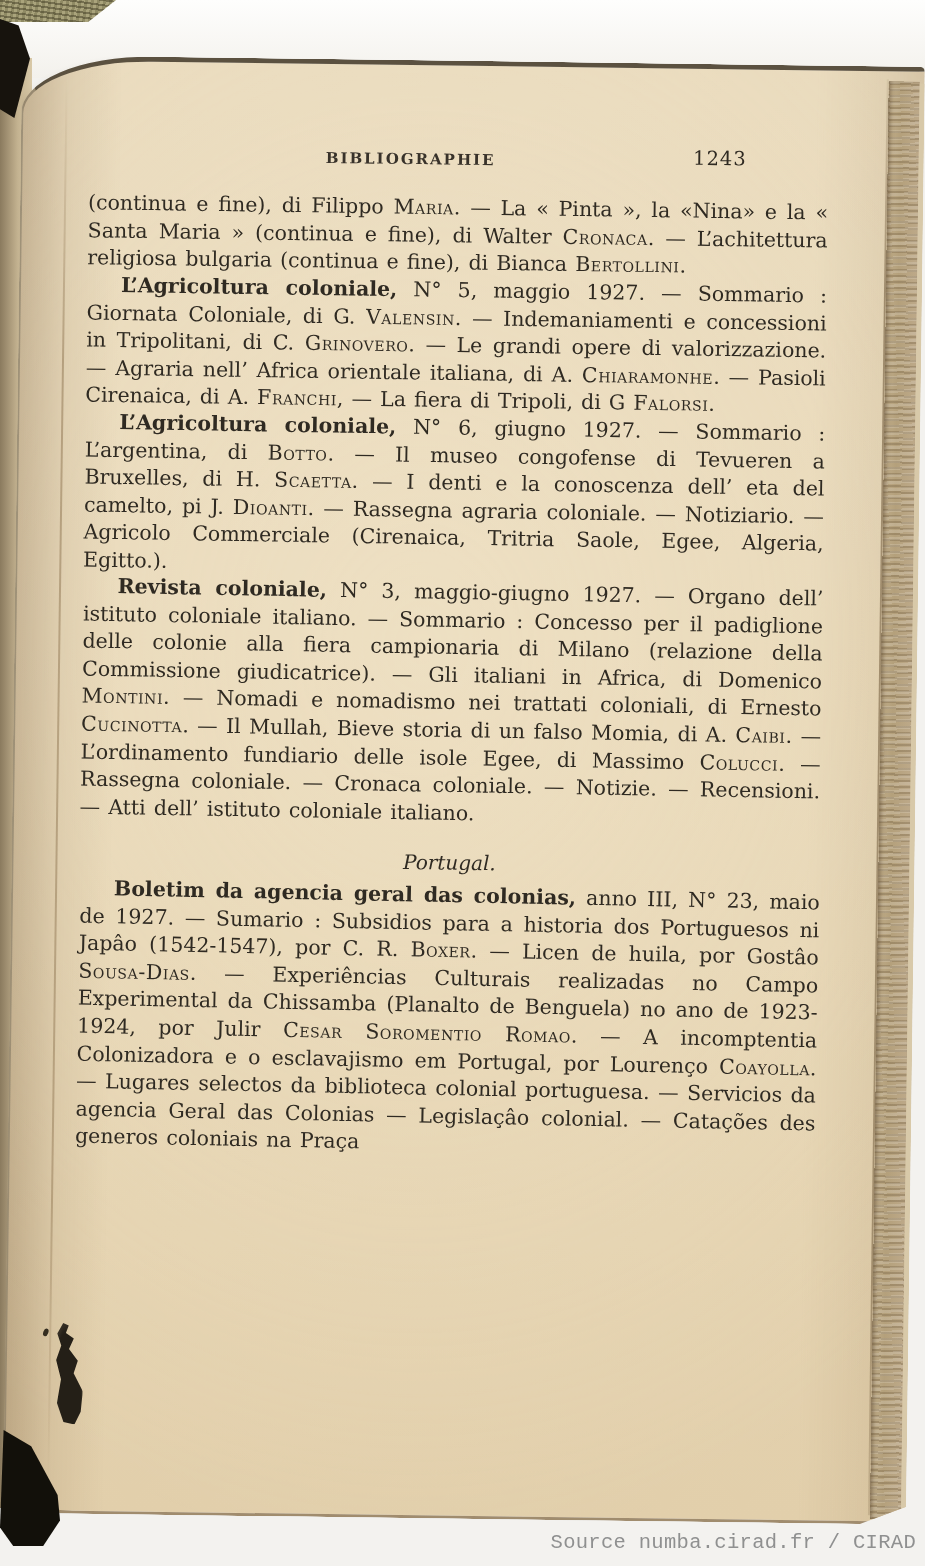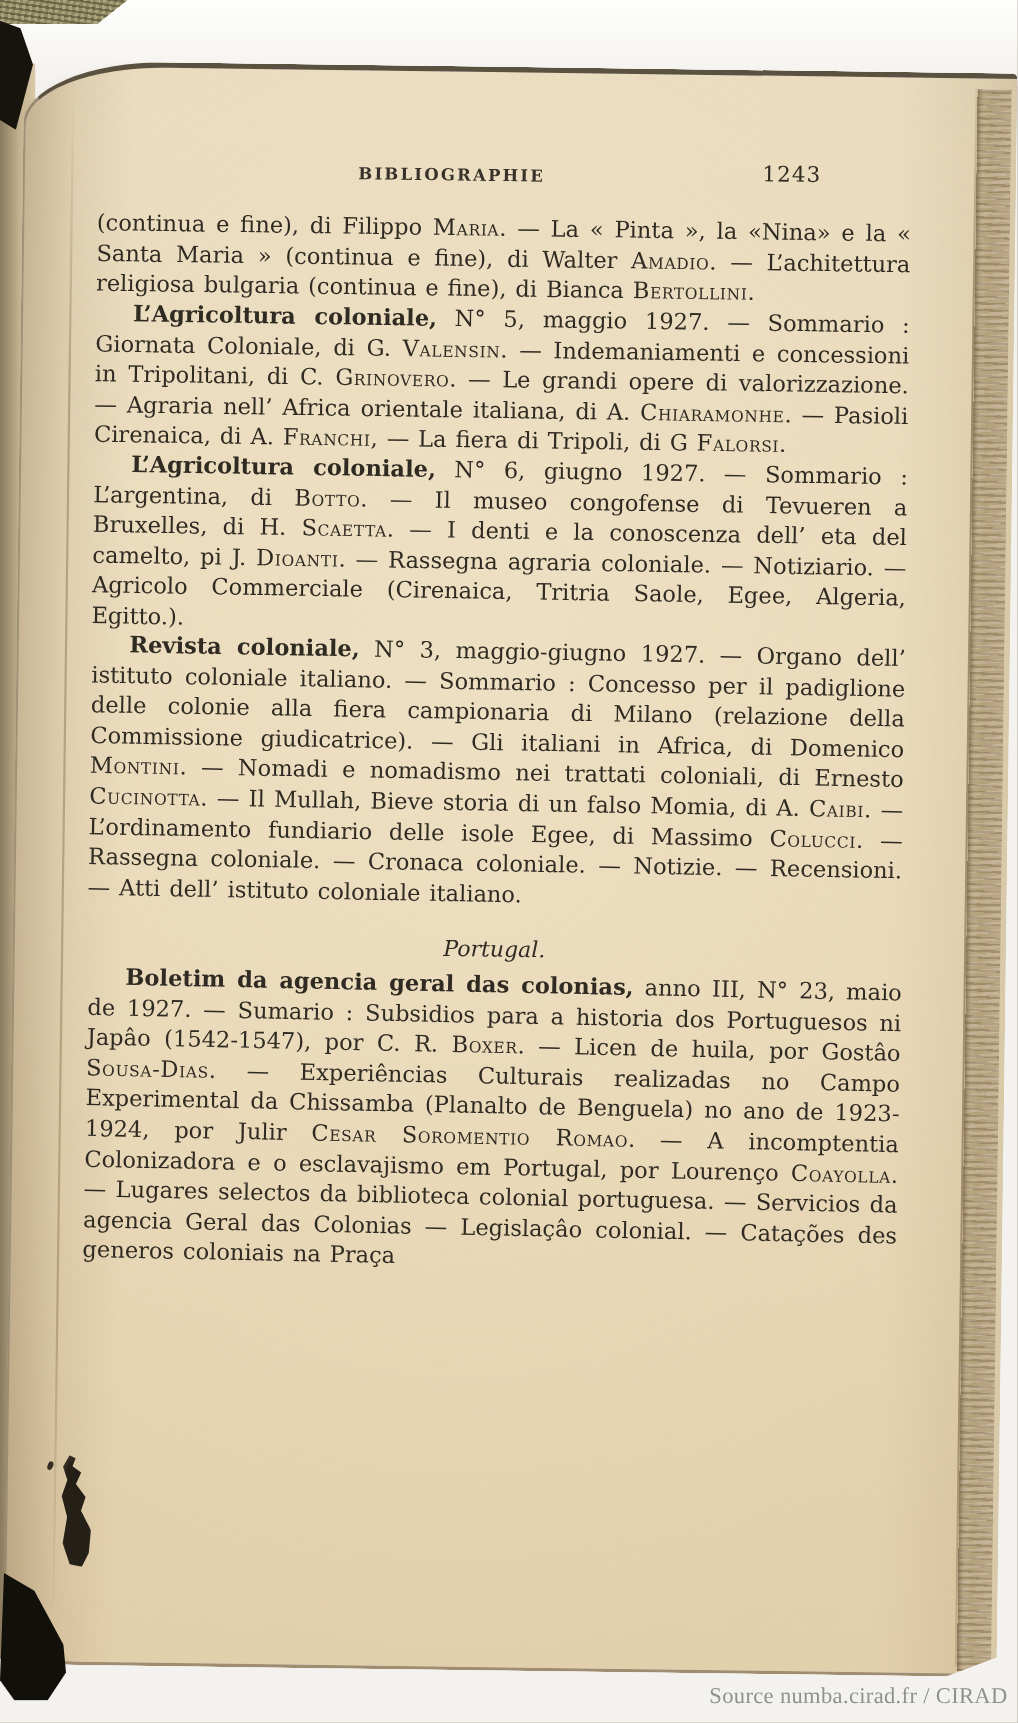--- a/index.html
+++ b/index.html
@@ -87,21 +87,21 @@
   .wedge-top{
     position:absolute;left:0;top:8px;width:30px;height:110px;background:#17130d;
     clip-path:polygon(0 10%,62% 16%,100% 46%,48% 100%,0 92%);
   }
   .wedge-bottom{
     position:absolute;left:0;top:1430px;width:60px;height:116px;background:#12100a;
     clip-path:polygon(6% 0,52% 14%,96% 56%,100% 78%,72% 100%,22% 100%,0 84%);
   }
   .watermark{
     position:absolute;right:9px;top:1531px;
-    font-family:Liberation Serif, serif;
+    font-family:Liberation Mono, monospace;
     font-size:20.5px;color:#8f9090;letter-spacing:.3px;
   }
 </style>
 </head>
 <body>
 
 <div class="scan">
   <div class="top-band"></div>
   <div class="left-sliver"></div>
 
@@ -112,21 +112,21 @@
     <div class="crease"></div>
     <div class="smudge"></div>
     <div class="smudge-dot"></div>
 
     <div class="text">
       <div class="pg-header">
         <span class="running-title">BIBLIOGRAPHIE</span>
         <span class="page-num">1243</span>
       </div>
       <div class="content">
-          <p class="para"><span class="t">(continua e fine), di Filippo </span><span class="sc">Maria</span><span class="t">. — La « Pinta », la «Nina» e la « Santa Maria » (continua e fine), di Walter </span><span class="sc">Amadio</span><span class="t">. — L’achitettura religiosa bulgaria (continua e fine), di Bianca </span><span class="sc">Bertollini</span><span class="t">.</span></p>
+          <p class="para"><span class="t">(continua e fine), di Filippo </span><span class="sc">Maria</span><span class="t">. — La « Pinta », la «Nina» e la « Santa Maria » (continua e fine), di Walter </span><span class="sc">Cronaca</span><span class="t">. — L’achitettura religiosa bulgaria (continua e fine), di Bianca </span><span class="sc">Bertollini</span><span class="t">.</span></p>
           <p class="para indent"><span class="b">L’Agricoltura coloniale,</span><span class="t"> N° 5, maggio 1927. — Sommario : Giornata Coloniale, di G. </span><span class="sc">Valensin</span><span class="t">. — Indemaniamenti e concessioni in Tripolitani, di C. </span><span class="sc">Grinovero</span><span class="t">. — Le grandi opere di valorizzazione. — Agraria nell’ Africa orientale italiana, di A. </span><span class="sc">Chiaramonhe</span><span class="t">. — Pasioli Cirenaica, di A. </span><span class="sc">Franchi</span><span class="t">, — La fiera di Tripoli, di G </span><span class="sc">Falorsi</span><span class="t">.</span></p>
           <p class="para indent"><span class="b">L’Agricoltura coloniale,</span><span class="t"> N° 6, giugno 1927. — Sommario : L’argentina, di </span><span class="sc">Botto</span><span class="t">. — Il museo congofense di Tevueren a Bruxelles, di H. </span><span class="sc">Scaetta</span><span class="t">. — I denti e la conoscenza dell’ eta del camelto, pi J. </span><span class="sc">Dioanti</span><span class="t">. — Rassegna agraria coloniale. — Notiziario. — Agricolo Commerciale (Cirenaica, Tritria Saole, Egee, Algeria, Egitto.).</span></p>
           <p class="para indent"><span class="b">Revista coloniale,</span><span class="t"> N° 3, maggio-giugno 1927. — Organo dell’ istituto coloniale italiano. — Sommario : Concesso per il padiglione delle colonie alla fiera campionaria di Milano (relazione della Commissione giudicatrice). — Gli italiani in Africa, di Domenico </span><span class="sc">Montini</span><span class="t">. — Nomadi e nomadismo nei trattati coloniali, di Ernesto </span><span class="sc">Cucinotta</span><span class="t">. — Il Mullah, Bieve storia di un falso Momia, di A. </span><span class="sc">Caibi</span><span class="t">. — L’ordinamento fundiario delle isole Egee, di Massimo </span><span class="sc">Colucci</span><span class="t">. — Rassegna coloniale. — Cronaca coloniale. — Notizie. — Recensioni. — Atti dell’ istituto coloniale italiano.</span></p>
           <div class="section-heading">Portugal.</div>
           <p class="para indent"><span class="b">Boletim da agencia geral das colonias,</span><span class="t"> anno III, N° 23, maio de 1927. — Sumario : Subsidios para a historia dos Portuguesos ni Japâo (1542-1547), por C. R. </span><span class="sc">Boxer</span><span class="t">. — Licen de huila, por Gostâo </span><span class="sc">Sousa-Dias</span><span class="t">. — Experiências Culturais realizadas no Campo Experimental da Chissamba (Planalto de Benguela) no ano de 1923-1924, por Julir </span><span class="sc">Cesar Soromentio Romao</span><span class="t">. — A incomptentia Colonizadora e o esclavajismo em Portugal, por Lourenço </span><span class="sc">Coayolla</span><span class="t">. — Lugares selectos da biblioteca colonial portuguesa. — Servicios da agencia Geral das Colonias — Legislaçâo colonial. — Catações des generos coloniais na Praça</span></p>
         </div>
     </div>
   </div>
 
   <div class="cloth"></div>

